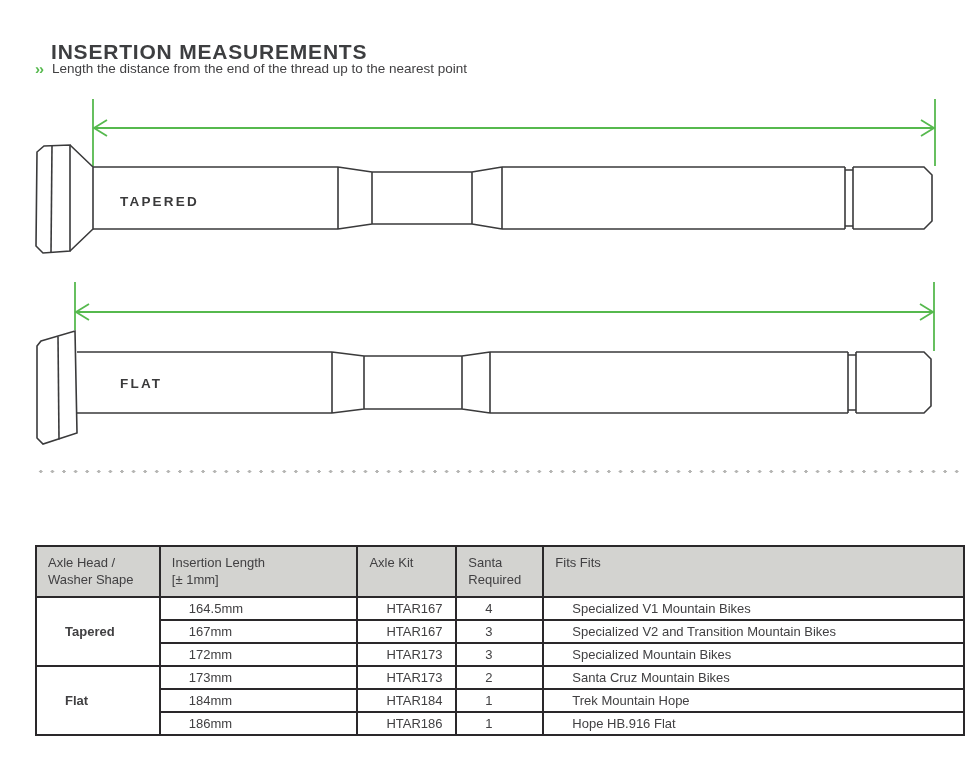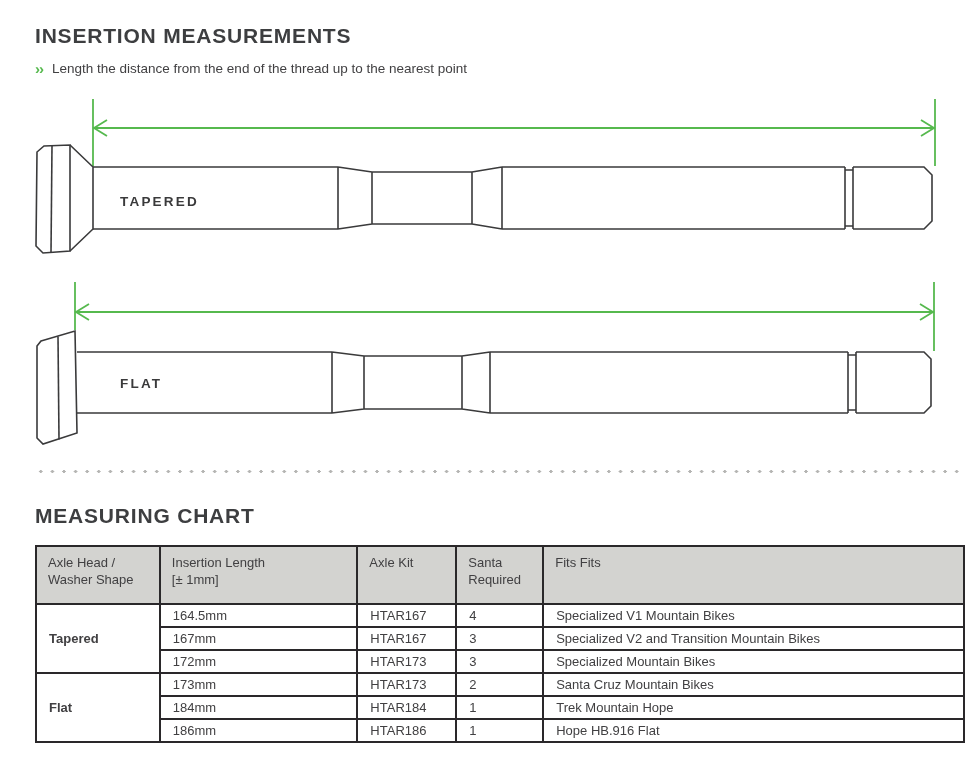--- a/index.html
+++ b/index.html
@@ -1,21 +1,21 @@
 <!DOCTYPE html>
 <html><head>
 <meta charset="utf-8">
 <style>
   html,body { margin:0; padding:0; background:#ffffff; }
   .page {
     position:relative; width:970px; height:776px; background:#ffffff;
     font-family:"Liberation Sans", sans-serif; color:#414042; overflow:hidden;
   }
   .section-title {
-    position:absolute; left:35px; margin:0;
+    position:absolute; left:35px; margin:16px;
     font-size:21px; font-weight:bold; letter-spacing:.8px; color:#3d3e40;
   }
   .t-insertion { top:24px; }
   .t-chart { top:504px; }
   .subtitle {
     position:absolute; left:35px; top:61px; font-size:13.5px; color:#414042;
     display:flex; align-items:center;
   }
   .subtitle .marker {
     color:#56b94e; font-weight:bold; font-size:15px; letter-spacing:-1px;
@@ -36,23 +36,23 @@
   table.measuring {
     position:absolute; left:35px; top:545px; width:930px;
     border-collapse:collapse; font-size:13px; color:#414042;
     border:2px solid #2a282a;
   }
   table.measuring th, table.measuring td {
     border:2px solid #2a282a; text-align:left; box-sizing:border-box;
   }
   table.measuring thead th {
     background:#d3d3d0; font-weight:normal; vertical-align:top;
-    padding:7px 8px 5px 11px; height:58px; line-height:17px;
+    padding:7px 8px 5px 11px; height:51px; line-height:17px;
   }
-  table.measuring tbody td { height:23px; padding:2px 8px 2px 12px; vertical-align:middle; }
+  table.measuring tbody td { height:23px; padding:2px 8px 2px 28px; vertical-align:middle; }
   td.group-cell { font-weight:bold; vertical-align:middle; }
   td.b-hidden { border-bottom-style:hidden; }
 </style>
 </head>
 <body>
 
 <div class="page">
 
   <h1 class="section-title t-insertion">INSERTION MEASUREMENTS</h1>
 
@@ -109,21 +109,20 @@
                M848 355 H856 M848 410 H856
                M856 352 H924 L931 359 V406 L924 413 H856
                M332 352 V413 M364 356 V409 M462 356 V409
                M490 352 V413 M848 352 V413 M856 352 V413"></path>
     </g>
     <text x="120" y="388" class="axle-label">FLAT</text>
   </svg>
 
   <div class="divider"></div>
 
-  <h1 class="section-title t-chart">MEASURING CHART</h1>
 
   <table class="measuring">
     <colgroup>
       <col style="width:124px">
         <col style="width:198px">
         <col style="width:99px">
         <col style="width:87px">
         <col style="width:422px">
     </colgroup>
     <thead>

